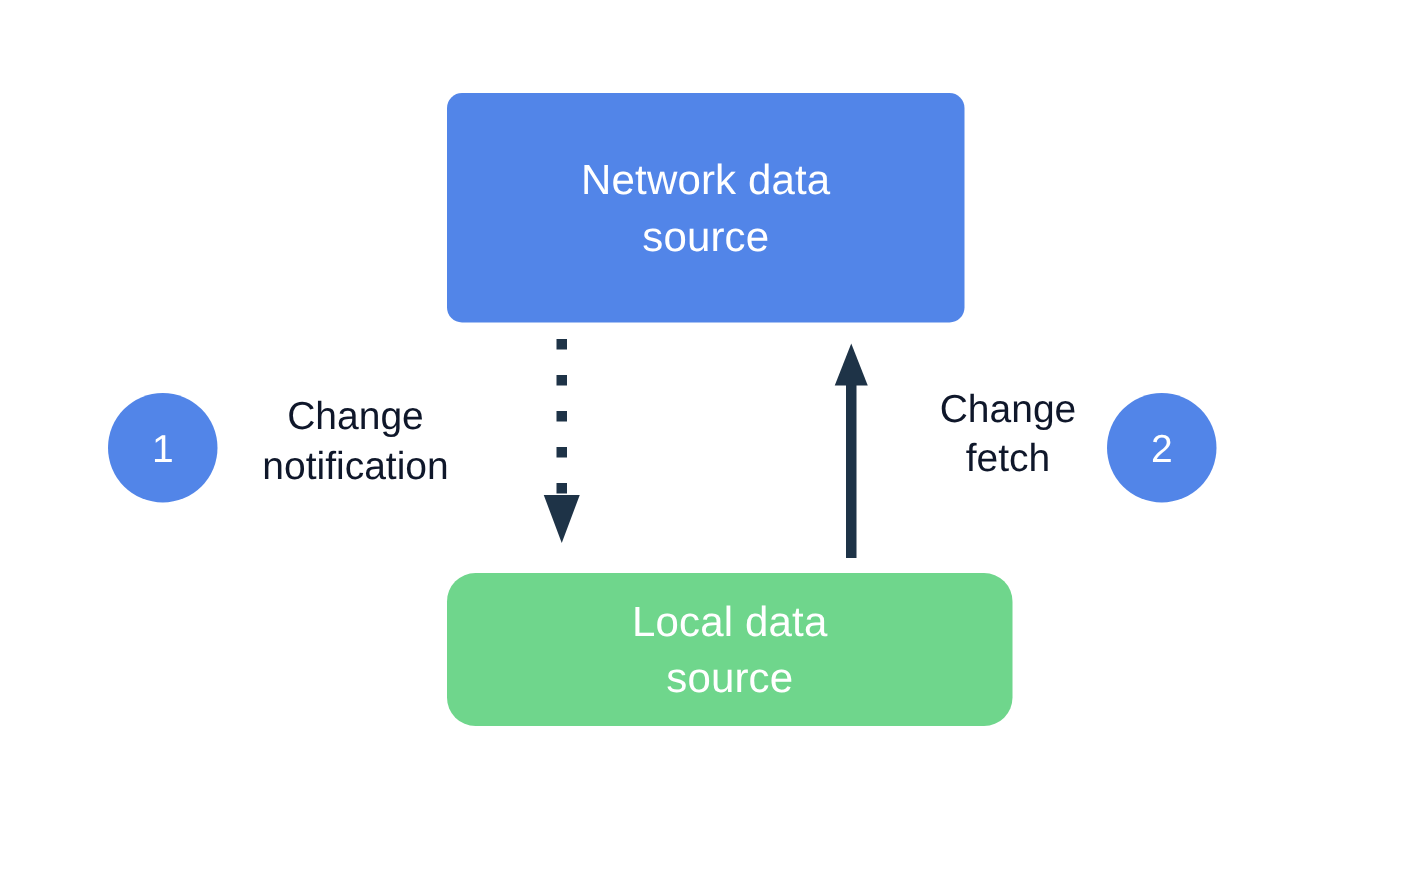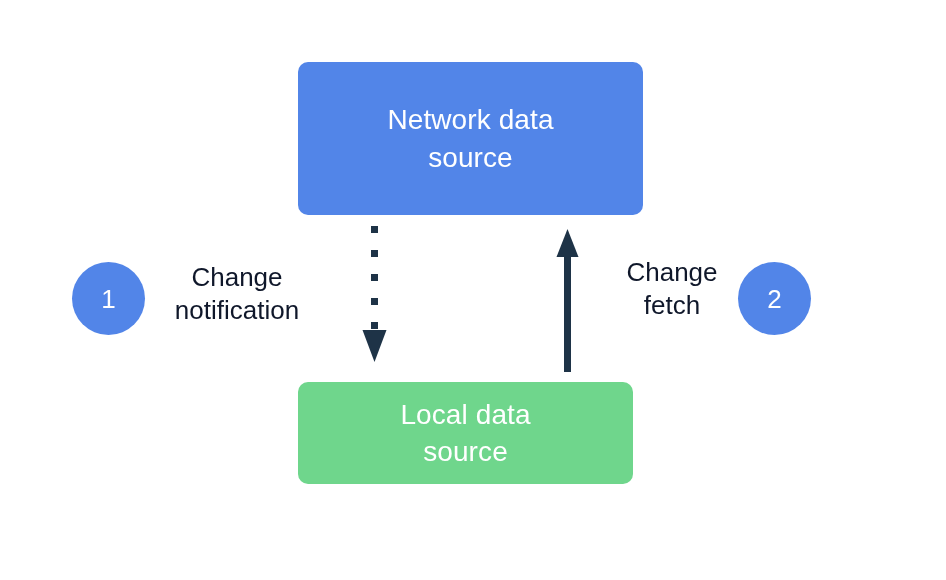--- a/index.html
+++ b/index.html
@@ -46,23 +46,24 @@
     left: 298px;
     top: 62px;
     width: 345px;
     height: 153px;
     background: #5285E8;
   }
 
   #node-local {
     left: 298px;
     top: 382px;
-    width: 335px;
+    width: 377px;
     height: 102px;
     background: #6FD68C;
+    border-radius: 19px;
   }
 
   
   .step-badge {
     position: absolute;
     width: 73px;
     height: 73px;
     border-radius: 50%;
     background: #5285E8;
     color: #ffffff;

